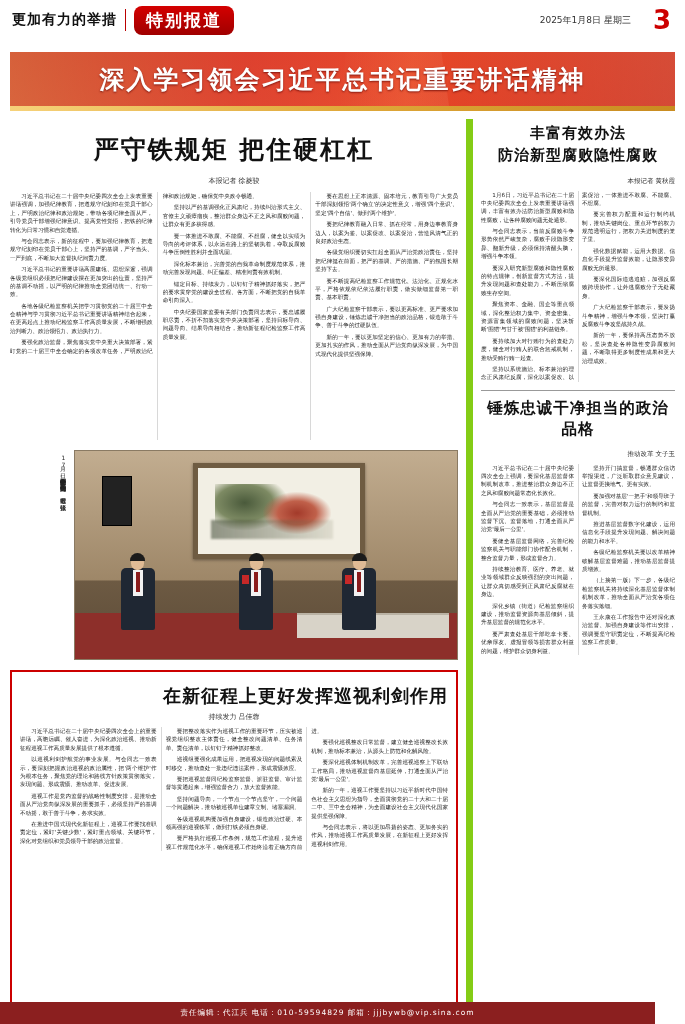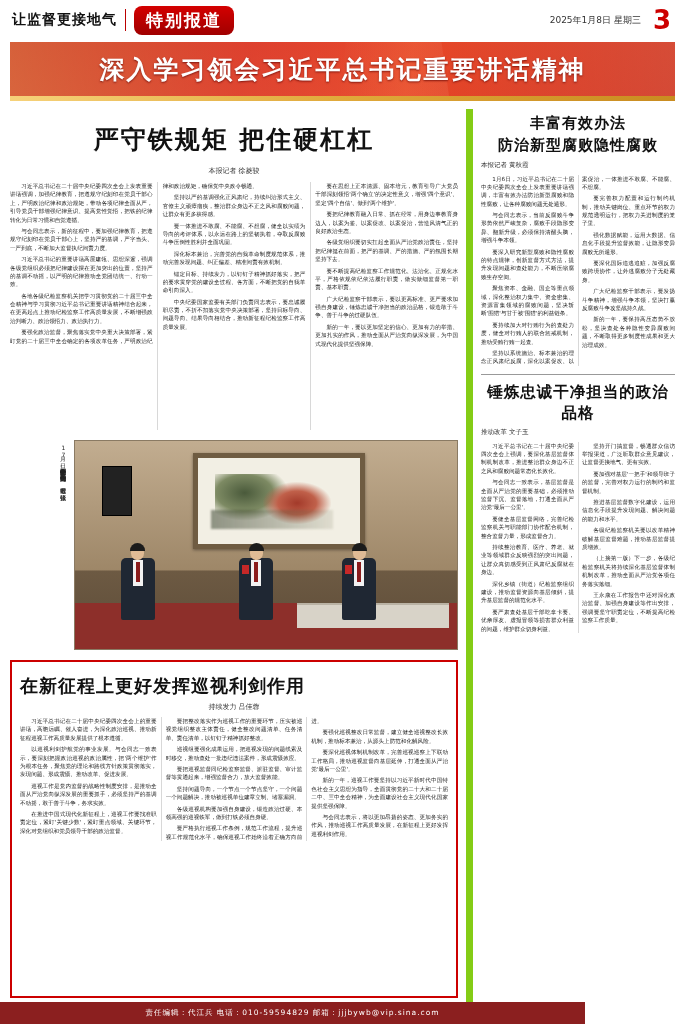--- a/index.html
+++ b/index.html
@@ -26,33 +26,33 @@
     color:#111; padding-left:2px; white-space:nowrap;
   }
   .mast-sep { width:1px; height:22px; background:#b00; margin:0 8px; }
   .mast-special {
     background:linear-gradient(180deg,#d40000,#a00000);
     color:#fff; font-size:17px; font-weight:bold;
     padding:3px 12px; letter-spacing:2px;
     border-radius:8px;
   }
   .mast-right {
-    margin-left:auto; display:flex; align-items:center; gap:12px;
+    margin-left:auto; display:flex; align-items:center; gap:22px;
     padding-right:4px;
   }
   .mast-date { font-size:9px; color:#333; }
   .mast-pageno {
     color:#cc0000; font-size:26px; font-weight:bold; line-height:1;
   }
 
   
   .banner {
     position:relative;
     height:54px;
-    margin-top:2px;
+    margin-top:12px;
     background:
       linear-gradient(100deg,#b00000 0%,#d21010 35%,#e63b1e 60%,#c41010 100%);
     overflow:hidden;
     display:flex; align-items:center; justify-content:center;
   }
   .banner::before{
     content:"";
     position:absolute; left:-5%; top:-60%;
     width:70%; height:220%;
     background:linear-gradient(75deg, rgba(255,200,120,.55), rgba(255,255,255,.05));
@@ -146,57 +146,57 @@
   .ph-badge{position:absolute;left:50%;top:20px;transform:translateX(-14px);width:7px;height:9px;background:#c62828;}
 
   
   .feature {
     margin-top:10px;
     border:2px solid #cc0000;
     padding:8px 8px 6px;
     height:338px; overflow:hidden;
   }
   .feature-title {
-    text-align:left; font-size:18px; font-weight:bold; letter-spacing:1px;
+    text-align:right; font-size:18px; font-weight:bold; letter-spacing:1px;
     padding:4px 0 4px;
   }
   .feature-byline { text-align:center; font-size:7px; color:#333; margin-bottom:5px; }
 
   
   .r-head {
     text-align:center; font-size:15px; font-weight:bold; line-height:1.45;
     letter-spacing:1px; padding:4px 0 2px;
   }
-  .r-byline { text-align:left; font-size:6.5px; color:#333; margin:2px 0 5px; }
+  .r-byline { text-align:right; font-size:6.5px; color:#333; margin:8px 0 5px; }
   .rcols {
     column-count:2; column-gap:8px; column-rule:1px solid #d8d8d8;
     font-size:5.6px; line-height:1.5; text-align:justify; color:#222;
   }
   .rcols p { margin:0 0 3px; text-indent:2em; }
   .r-sep { height:1px; background:#999; margin:8px 0 4px; }
   .r-head2 {
     text-align:center; font-size:15.5px; font-weight:bold; letter-spacing:1px;
     padding:3px 0 2px;
   }
 
   
   .footer {
-    position:absolute; left:0; bottom:0; width:585px; height:22px;
+    position:absolute; left:0; bottom:0; width:655px; height:22px;
     background:#8b1f1f; color:#fff;
     display:flex; align-items:center; justify-content:center;
     font-size:7.5px; letter-spacing:1px;
   }
 </style>
 </head>
 <body>
 
 <div class="page">
 
   <div class="masthead">
-    <div class="mast-logo">让监督更接地气</div>
+    <div class="mast-logo">更加有力的举措</div>
     <div class="mast-sep"></div>
     <div class="mast-special">特别报道</div>
     <div class="mast-right">
       <div class="mast-date">2025年1月8日  星期三</div>
       <div class="mast-pageno">3</div>
     </div>
   </div>
 
   <div class="banner">
     <div class="banner-title">深入学习领会习近平总书记重要讲话精神</div>

